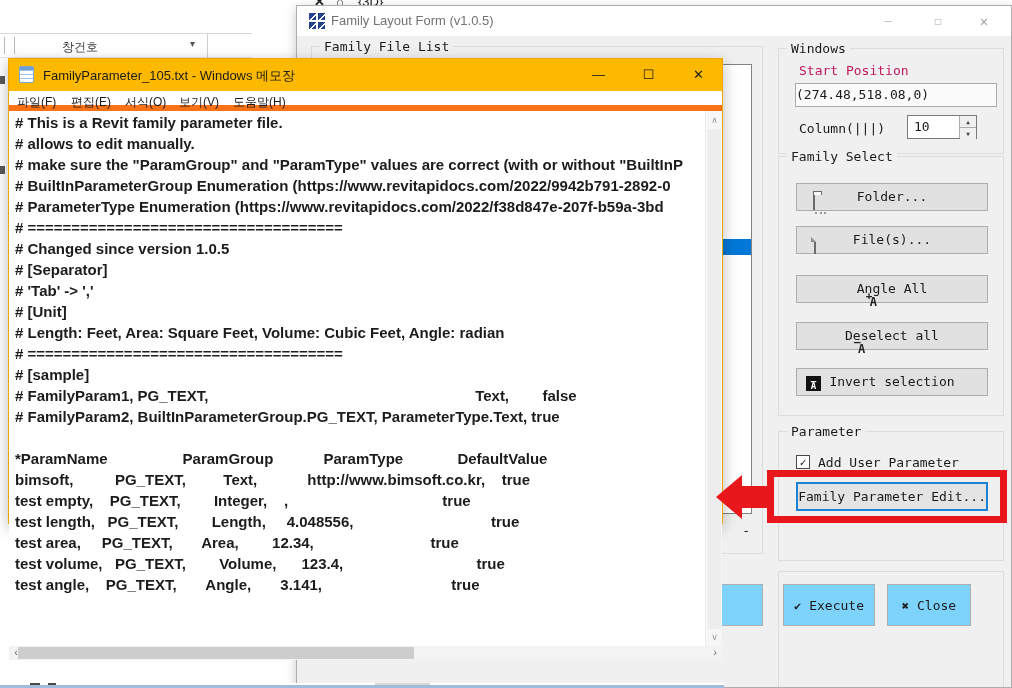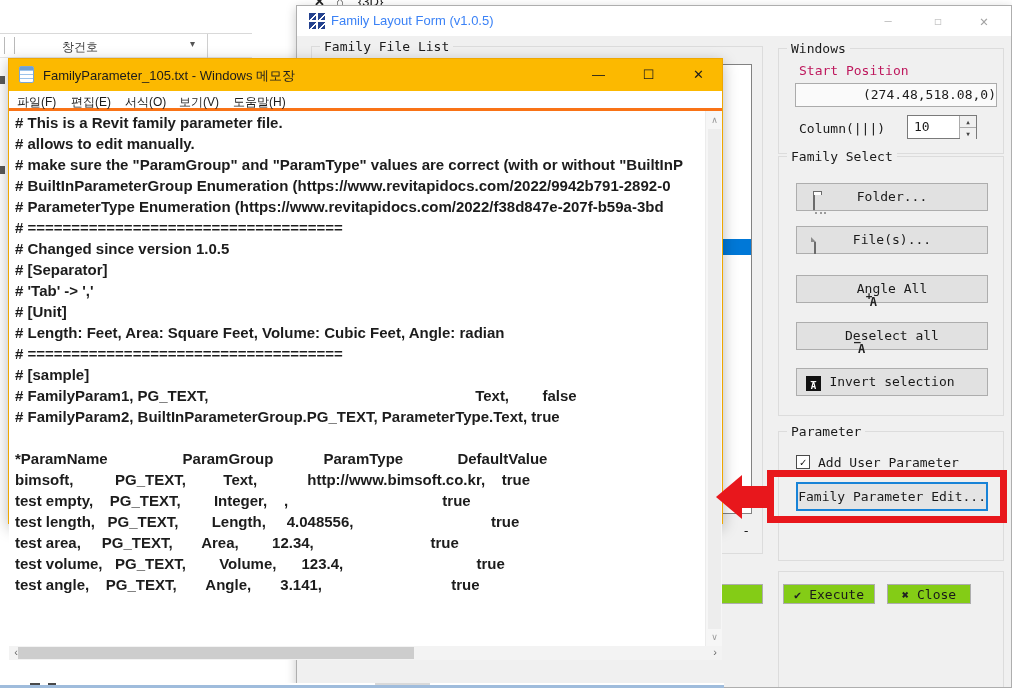--- a/index.html
+++ b/index.html
@@ -25,21 +25,21 @@
   .bs-mark { position:absolute; top:0; height:4px; background:#4a4a4a; }
   .bs-box { position:absolute; left:375px; top:0; width:55px; height:5px; background:#d9d9d9; }
   .bottom-blue { left:0; top:685px; width:724px; height:3px; background:#9fbcdc; }
 
   
   .form-win { left:296px; top:5px; width:716px; height:683px; background:#f0f0f0;
               border:1px solid #aeaeae; box-shadow:0 3px 10px rgba(0,0,0,.22);
               overflow:hidden;
               font-family:"DejaVu Sans Mono","Liberation Mono",monospace; }
   .form-titlebar { position:absolute; left:0; top:0; width:100%; height:30px; background:#fff; }
-  .form-title { position:absolute; left:34px; top:7px; font-size:13px; color:#3b82f6;
+  .form-title { position:absolute; left:34px; top:7px; font-size:13px; color:#737373;
                 font-family:"Liberation Sans",sans-serif; }
   .form-icon { position:absolute; left:12px; top:7px; width:16px; height:16px;
                display:grid; grid-template-columns:7px 7px; grid-template-rows:7px 7px; gap:2px; }
   .form-icon i { background:linear-gradient(135deg,#24418e 55%,#fff 55%, #fff 65%, #24418e 65%); }
   .cap-btn { position:absolute; top:0; width:46px; height:30px; text-align:center;
              line-height:30px; font-size:12px; }
   .cap-min { left:568px; color:#bdbdbd; }
   .cap-max { left:618px; color:#c6c6c6; }
   .cap-close { left:664px; color:#a3a3a3; font-size:14px; }
 
@@ -49,21 +49,21 @@
 
   .gb-filelist { left:14px; top:40px; width:452px; height:508px; }
   .listbox { position:absolute; left:8px; top:17px; width:432px; height:450px;
              background:#fff; border:1px solid #828282; }
   .list-sel { position:absolute; left:0; top:174px; width:100%; height:16px; background:#0078d7; }
   .fl-dash { position:absolute; right:12px; top:476px; font-size:13px; color:#1a1a1a; }
 
   .gb-layout { left:481px; top:42px; width:226px; height:106px; }
   .lay-sp-label { position:absolute; left:20px; top:14px; font-size:13px; color:#be185d; }
   .lay-sp-value { position:absolute; left:16px; top:34px; width:202px; height:24px;
-                  background:#fafafa; border:1px solid #ababab; text-align:right;
+                  background:#fafafa; border:1px solid #ababab; text-align:left;
                   line-height:22px; font-size:13px; color:#1a1a1a; }
   .lay-col-label { position:absolute; left:20px; top:72px; font-size:13px; color:#1a1a1a; }
   .spinner { position:absolute; left:128px; top:66px; width:70px; height:24px;
              background:#fff; border:1px solid #7a7a7a; }
   .spin-val { position:absolute; left:6px; top:3px; font-size:13px; color:#1a1a1a; }
   .spin-btns { position:absolute; right:0; top:0; width:17px; height:100%;
                border-left:1px solid #ababab; display:flex; flex-direction:column; }
   .spin-btns span { flex:1; font-size:6px; color:#444; text-align:center; line-height:11px;
                     background:#f0f0f0; }
   .spin-btns span:first-child { border-bottom:1px solid #ababab; }
@@ -97,21 +97,21 @@
   .chk-box { position:absolute; left:0; top:1px; width:14px; height:14px; background:#fff;
              border:1px solid #4a4a4a; text-align:center; line-height:13px; font-size:11px;
              color:#111; }
   .chk-label { position:absolute; left:22px; top:1px; font-size:13px; color:#1a1a1a;
                white-space:nowrap; }
   .param-edit-btn { position:absolute; left:17px; top:50px; width:192px; height:29px;
                     background:#e4e4e4; border:2px solid #1883d7; font-size:13px;
                     color:#1a1a1a; text-align:right; line-height:25px; font-family:inherit; }
 
   .gb-footer { left:481px; top:565px; width:226px; height:130px; }
-  .ft-btn { position:absolute; top:578px; height:20px; background:#84cc16;
+  .ft-btn { position:absolute; top:578px; height:42px; background:#7dd3fc;
             border:1px solid #adadad; font-size:13px; color:#1a1a1a; font-family:inherit; }
   .btn-partial { left:404px; width:62px; }
   .btn-execute { left:486px; width:92px; }
   .btn-close { left:590px; width:84px; }
   .ft-ico { margin-right:8px; font-size:12px; color:#222; }
 
   
   .notepad { left:8px; top:58px; width:715px; height:466px; background:#fff;
              border:1px solid #efa700; box-shadow:0 4px 14px rgba(0,0,0,.28); }
   .np-titlebar { position:absolute; left:0; top:0; width:100%; height:32px; background:#fcb900; }
@@ -119,21 +119,21 @@
               white-space:nowrap; }
   .np-icon { position:absolute; left:10px; top:7px; width:15px; height:17px; background:#fff;
              border:1px solid #7aa7d8; border-radius:2px;
              background-image:repeating-linear-gradient(#fff 0 3px, #9cc3ea 3px 4px); }
   .np-icon::before { content:""; position:absolute; left:0; top:0; width:100%; height:3px;
                      background:#6d9fd4; }
   .np-cap { position:absolute; top:0; width:47px; height:32px; text-align:center;
             line-height:32px; font-size:13px; color:#1c1c1c; }
   .np-min { left:566px; } .np-max { left:616px; } .np-close { left:666px; }
   .np-menubar { position:absolute; left:0; top:32px; width:100%; height:20px; background:#fff;
-                border-bottom:3px solid #f97316; font-size:12px; color:#1c1c1c; }
+                border-bottom:6px solid #f97316; font-size:12px; color:#1c1c1c; }
   .np-menu { position:absolute; top:3px; }
   .np-content { position:absolute; left:0; top:52px; width:697px; height:535px; background:#fff;
                 overflow:hidden;font-weight:bold; }
   .np-pre { position:absolute; left:6px; top:1px; font-family:"Liberation Sans",sans-serif;
             font-size:15px; line-height:21px; color:#1c1c1c; white-space:pre; }
   .np-vscroll { position:absolute; right:0; top:52px; width:17px; height:535px; background:#f6f6f6;
                 border-left:1px solid #ececec; }
   .np-varrow { position:absolute; left:0; width:17px; text-align:center; font-size:9px; color:#9a9a9a; }
   .np-vthumb { position:absolute; left:2px; top:18px; width:13px; height:500px; background:#ededed; }
   .np-hscroll { position:absolute; left:0; top:587px; width:100%; height:14px; background:#f3f3f3; }

